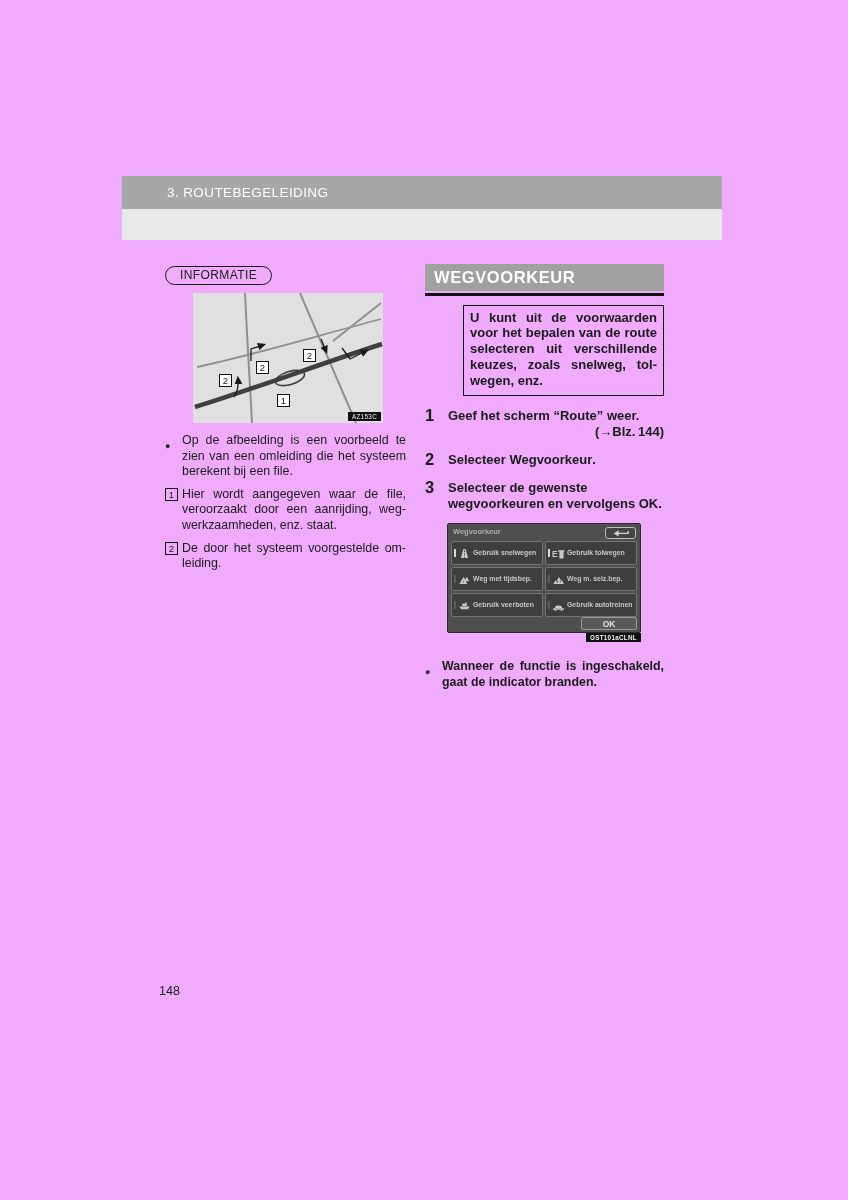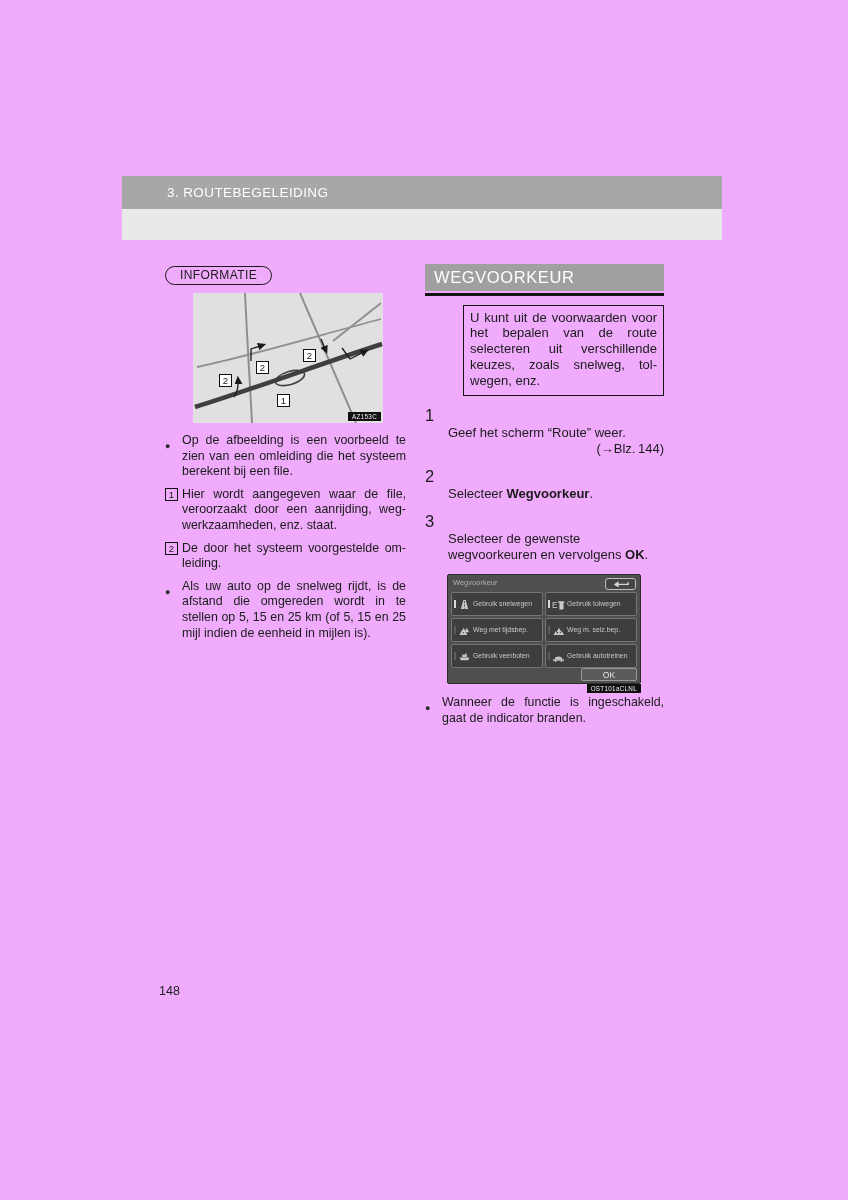--- a/index.html
+++ b/index.html
@@ -19,44 +19,44 @@
   .code-tag{position:absolute;right:2px;bottom:2px;background:#101010;color:#f2f2f2;font-size:6.3px;padding:1px 4px;letter-spacing:0.3px;}
 
   .info-list{margin-top:10px;}
   .li{display:flex;margin-top:7px;justify-content:space-between;}
   .li-mark{flex:none;width:17px;}
   .mk-bullet::before{content:"●";font-size:9px;position:relative;top:2px;color:#2a2a2a;}
   .mk-box{flex:none;width:13px;height:13px;border:1.2px solid #111;box-sizing:border-box;font-size:9.5px;display:flex;align-items:center;justify-content:center;margin-right:4px;margin-top:1px;}
   .li-text{margin:0;font-size:12.4px;line-height:15.6px;text-align:justify;hyphens:manual;flex:1;}
 
   
-  .col-right{position:absolute;left:425px;top:264px;width:239px;}
+  .col-right{position:absolute;left:425px;top:264px;width:239px;font-weight:bold;}
   .section-bar{background:#a0a0a0;height:27px;color:#fff;font-size:16.5px;line-height:27px;padding-left:9px;letter-spacing:0.6px;box-sizing:border-box;}
   .section-underline{height:2.5px;background:#141414;margin-top:2px;}
   .intro-box{margin-top:9px;border:1.8px solid #141414;padding:4px 6px 6px;font-size:13px;line-height:15.9px;text-align:justify;hyphens:manual;margin-left:38px;}
   .steps{margin-top:4px;}
   .step{display:flex;margin-top:10px;}
   .step-num{flex:none;width:23px;font-size:16.5px;line-height:18px;}
-  .step-text{flex:1;font-size:13px;line-height:16px;padding-top:2px;margin-top:17px;}
+  .step-text{flex:1;font-size:13px;line-height:16px;padding-top:2px;}
   .step-line2{display:block;text-align:right;}
 
   
   .screen-wrap{margin:11px 0 0 22px;width:194px;}
   .screen{position:relative;height:110px;background:#4f4f4f;border:1px solid #2b2b2b;border-radius:2px;padding:2px 3px;box-sizing:border-box;}
   .screen-title{font-size:7.5px;color:#aeaeae;padding:1px 2px;height:11px;}
   .back-btn{position:absolute;top:3px;right:4px;width:31px;height:12px;background:#454545;border:1px solid #bdbdbd;border-radius:3px;display:flex;align-items:center;justify-content:center;box-sizing:border-box;}
   .opt-grid{display:grid;grid-template-columns:1fr 1fr;gap:2px;margin-top:2px;}
   .opt-btn{height:24px;background:#3e3e3e;border:1px solid #757575;border-radius:2px;color:#c9c9c9;font-size:6.9px;line-height:7.6px;display:flex;align-items:center;padding:0 2px;gap:2px;box-sizing:border-box;}
   .ind{flex:none;width:2px;height:8px;background:#d9d9d9;}
   .ind.dim{background:#5c5c5c;}
   .opt-icon{flex:none;width:13px;height:11px;}
   .ok-btn{position:absolute;bottom:2px;right:3px;width:56px;height:13px;background:#5a5a5a;border:1px solid #9a9a9a;border-radius:2px;color:#e3e3e3;font-size:8.5px;display:flex;align-items:center;justify-content:center;box-sizing:border-box;}
   .screen-code{width:fit-content;margin-left:auto;background:#101010;color:#f2f2f2;font-size:6.3px;padding:1px 4px;letter-spacing:0.3px;}
 
-  .note{margin-top:2px;}
+  .note{margin-top:17px;}
 
   .page-num{position:absolute;left:159px;top:984px;font-size:12.5px;text-align:right;}
 </style>
 </head>
 <body>
 
 <div class="page">
 
   <div class="band-dark">
     <div class="chapter">3. ROUTEBEGELEIDING</div>
@@ -97,24 +97,20 @@
         <p class="li-text">Op de afbeelding is een voorbeeld te zien van een omleiding die het systeem berekent bij een file.</p>
       </div>
       <div class="li">
         <span class="mk-box">1</span>
         <p class="li-text">Hier wordt aangegeven waar de file, veroorzaakt door een aanrijding, weg­werkzaamheden, enz. staat.</p>
       </div>
       <div class="li">
         <span class="mk-box">2</span>
         <p class="li-text">De door het systeem voorgestelde om­leiding.</p>
       </div>
-      <div class="li">
-        <span class="li-mark mk-bullet"></span>
-        <p class="li-text">Als uw auto op de snelweg rijdt, is de afstand die omgereden wordt in te stellen op 5, 15 en 25 km (of 5, 15 en 25 mijl indien de eenheid in mijlen is).</p>
-      </div>
     </div>
   </div>
 
   <div class="col-right">
     <div class="section-bar">WEGVOORKEUR</div>
     <div class="section-underline"></div>
 
     <div class="intro-box">U kunt uit de voorwaarden voor het bepalen van de route selecteren uit ver­schillende keuzes, zoals snelweg, tol­wegen, enz.</div>
 
     <div class="steps">

